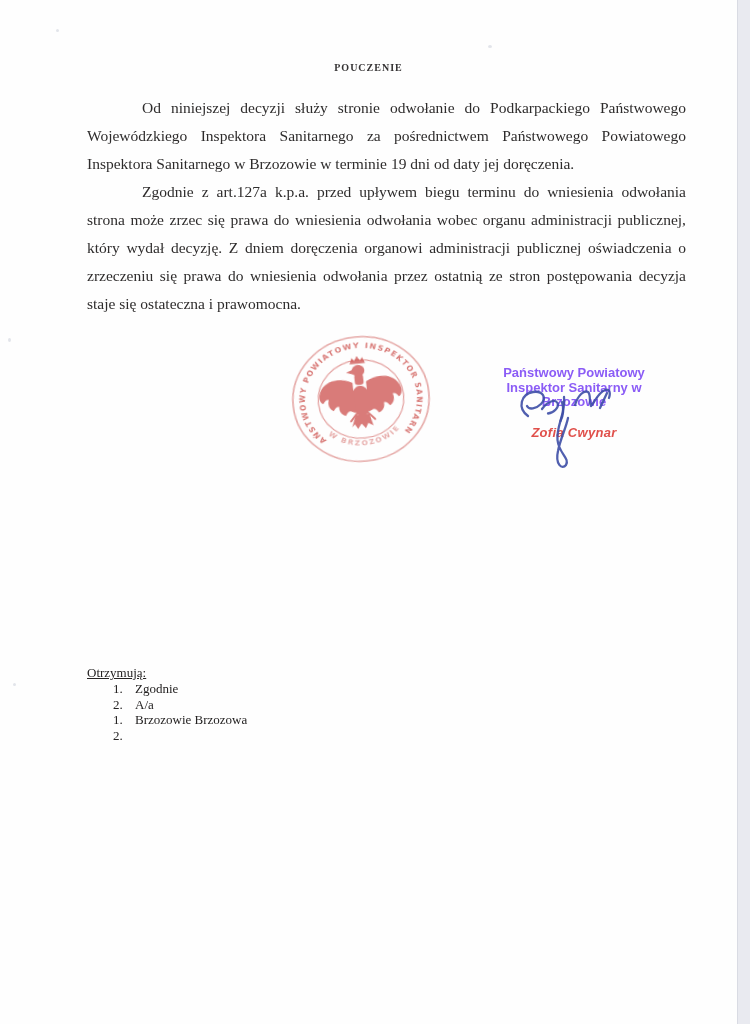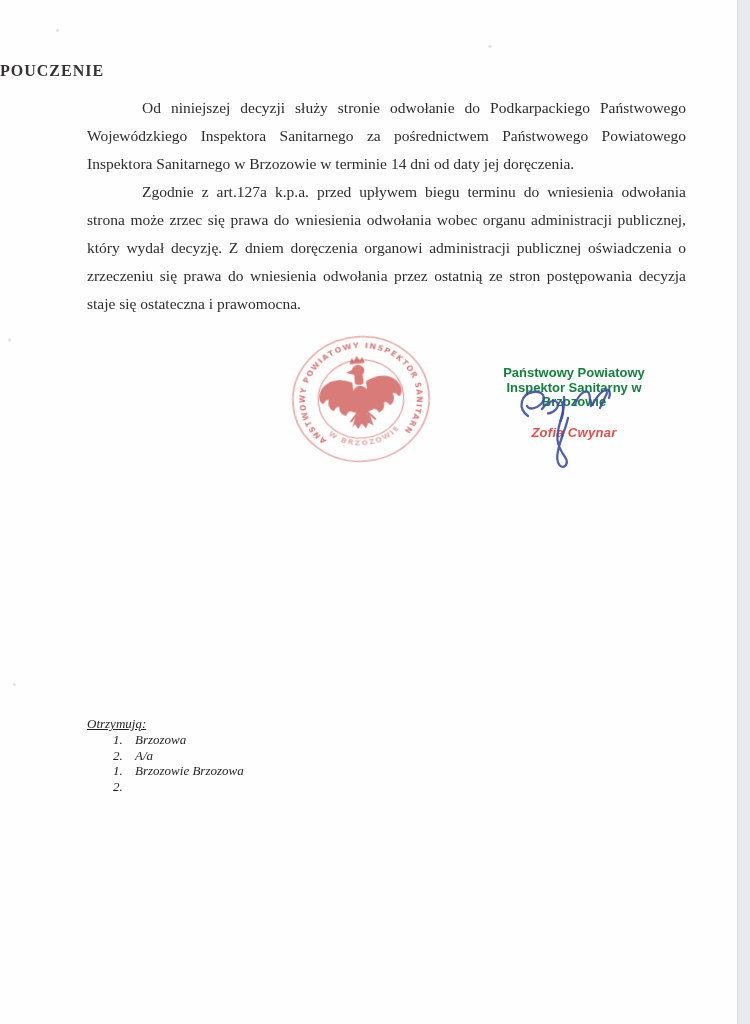--- a/index.html
+++ b/index.html
@@ -11,22 +11,22 @@
     font-family:"Liberation Serif","DejaVu Serif",serif;
     color:#2e2c2c;
   }
   
   .scan-edge{
     position:absolute;top:0;right:0;width:12px;height:1024px;
     background:#e9eaf0;border-left:1px solid #d9dbe3;
   }
   .title{
     position:absolute;left:0;top:62px;width:737px;
-    margin:0;text-align:left;
-    font-size:16px;font-weight:bold;letter-spacing:1px;
+    margin:0;text-align:center;
+    font-size:10px;font-weight:bold;letter-spacing:1px;
     color:#343233;
   }
   .body-text{
     position:absolute;left:87px;top:94px;width:599px;
     font-size:15.5px;line-height:28px;
     text-align:justify;
   }
   .body-text p{margin:0;text-indent:55px;}
   .stamp{
     position:absolute;left:287px;top:334px;width:148px;height:130px;
@@ -44,54 +44,54 @@
     font-family:"DejaVu Sans","Liberation Sans",sans-serif;
     font-size:7.6px;letter-spacing:1.8px;fill:#c8403c;opacity:0.5;font-weight:bold;
   }
   .stamp .eagle{fill:#c8403c;opacity:0.78;}
   .stamp .eagle .stroke{fill:none;stroke:#c8403c;stroke-width:2;stroke-linecap:round;}
   .sig-block{
     position:absolute;left:474px;top:366px;width:200px;
     text-align:center;
     font-family:"Liberation Sans","DejaVu Sans",sans-serif;
   }
-  .sig-office{font-size:13px;font-weight:bold;line-height:14.5px;color:#15803d;}
+  .sig-office{font-size:13px;font-weight:bold;line-height:14.5px;color:#8b5cf6;}
   .sig-name{
     margin-top:15px;font-size:13px;font-style:italic;font-weight:bold;
     color:#e0504b;letter-spacing:0.3px;
   }
   .ink{
     position:absolute;left:512px;top:388px;width:116px;height:84px;
     pointer-events:none;
   }
   .ink path{fill:none;stroke:#3d4ea6;stroke-width:2.3;stroke-linecap:round;stroke-linejoin:round;opacity:0.9;}
   .dist{
-    position:absolute;left:87px;top:716px;
-    font-size:13px;line-height:15.8px;color:#242222;font-style:italic;
+    position:absolute;left:87px;top:665px;
+    font-size:13px;line-height:15.8px;color:#242222;
   }
   .dist-head{text-decoration:underline;}
   .dist-item{display:flex;}
   .dist-item .num{width:16px;margin-left:26px;margin-right:6px;text-align:left;}
   .speck{position:absolute;border-radius:50%;background:#ccd0da;opacity:0.55;filter:blur(0.6px);}
   .sp1{left:56px;top:29px;width:3px;height:3px;}
   .sp2{left:488px;top:45px;width:4px;height:3px;}
   .sp3{left:8px;top:338px;width:3px;height:4px;}
   .sp4{left:13px;top:683px;width:3px;height:3px;}
 </style>
 </head>
 <body>
 
 <div class="page">
 
   <div class="scan-edge"></div>
 
   <h1 class="title">POUCZENIE</h1>
 
   <div class="body-text">
-    <p>Od niniejszej decyzji służy stronie odwołanie do Podkarpackiego Państwowego Wojewódzkiego Inspektora Sanitarnego za pośrednictwem Państwowego Powiatowego Inspektora Sanitarnego w Brzozowie w terminie 14 dni od daty jej doręczenia.</p>
+    <p>Od niniejszej decyzji służy stronie odwołanie do Podkarpackiego Państwowego Wojewódzkiego Inspektora Sanitarnego za pośrednictwem Państwowego Powiatowego Inspektora Sanitarnego w Brzozowie w terminie 19 dni od daty jej doręczenia.</p>
     <p>Zgodnie z art.127a k.p.a. przed upływem biegu terminu do wniesienia odwołania strona może zrzec się prawa do wniesienia odwołania wobec organu administracji publicznej, który wydał decyzję. Z dniem doręczenia organowi administracji publicznej oświadczenia o zrzeczeniu się prawa do wniesienia odwołania przez ostatnią ze stron postępowania decyzja staje się ostateczna i prawomocna.</p>
   </div>
 
   <svg class="stamp" viewBox="0 0 152 146" preserveAspectRatio="none" aria-hidden="true">
     <defs>
       <filter id="sblur" x="-10%" y="-10%" width="120%" height="120%">
         <feGaussianBlur stdDeviation="0.4"></feGaussianBlur>
       </filter>
     </defs>
     <g filter="url(#sblur)">
@@ -134,21 +134,21 @@
     <path d="M50,14 C52,21 51,28 48.5,33"></path>
     <path d="M63,17 C66,7 72,2 76,4 C79,6 77,14 79,18 C83,13 87,4 93,2 C97,0.8 99,4 97,10"></path>
     <path d="M95,5 L88,20"></path>
     <path d="M52,9 C54,25 44,38 45.5,52 C47,66 58,70 54,77 C50,82.5 43,76 46,63 C48,52 54,40 56,30"></path>
   </svg>
 
   <div class="dist">
     <div class="dist-head">Otrzymują:</div>
     <div class="dist-item">
       <span class="num">1.</span>
-      <span>Brzozowa</span>
+      <span>Zgodnie</span>
     </div>
     <div class="dist-item">
       <span class="num">2.</span>
       <span>A/a</span>
     </div>
     <div class="dist-item">
       <span class="num">1.</span>
       <span>Brzozowie Brzozowa</span>
     </div>
     <div class="dist-item">

